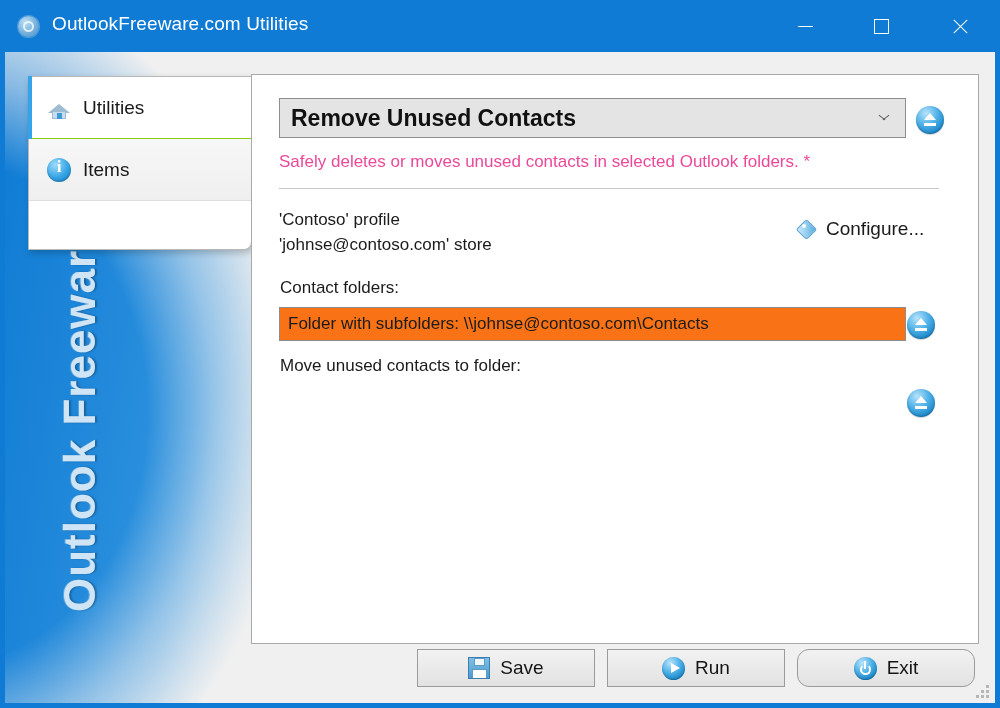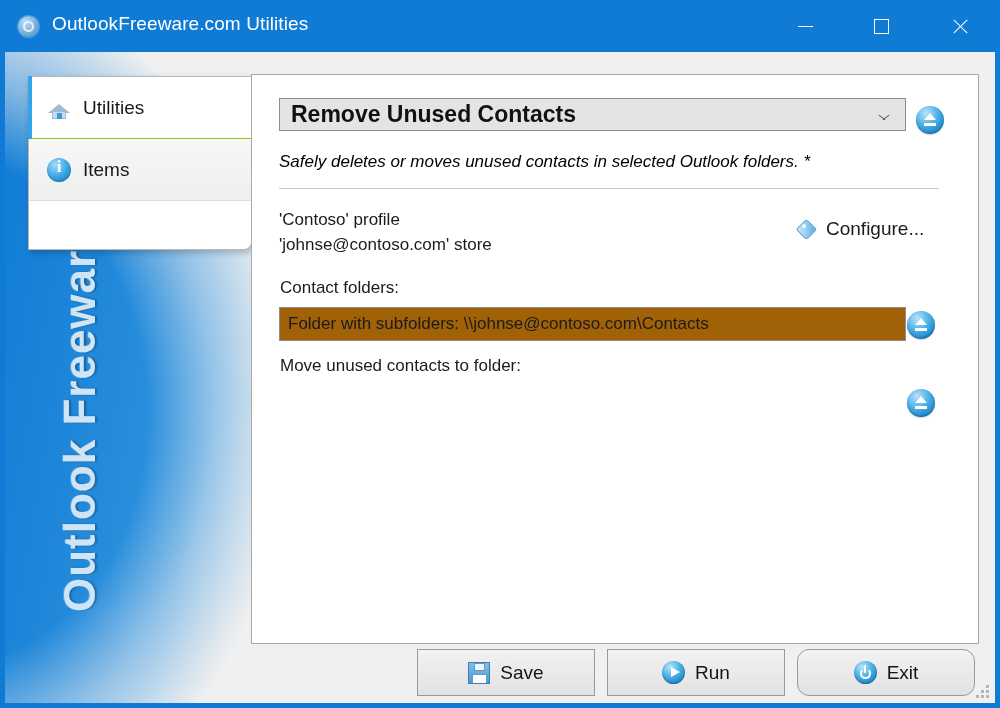--- a/index.html
+++ b/index.html
@@ -229,21 +229,21 @@
     width: 728px; height: 570px;
     background: #ffffff;
     border: 1px solid #a9a9a9;
     box-sizing: border-box;
   }
 
   
   .util-select {
     position: absolute;
     left: 27px; top: 23px;
-    width: 627px; height: 33px;
+    width: 627px; height: 40px;
     background: #e4e4e4;
     border: 1px solid #8d8d8d;
     box-sizing: border-box;
     display: flex;
     align-items: center;
   }
   .util-select-text {
     font-size: 23px;
     font-weight: bold;
     color: #111111;
@@ -292,22 +292,21 @@
   }
   .eject.top   { position: absolute; left: 664px; top: 31px; }
   .eject.f1    { position: absolute; left: 655px; top: 236px; }
   .eject.f2    { position: absolute; left: 655px; top: 314px; }
 
   .util-desc {
     position: absolute;
     left: 27px; top: 77px;
     width: 640px;
     font-size: 17px;
-    font-style: italic;
-    color: #000000;
+    color: #ec4899;
     white-space: nowrap;
   }
   .divider {
     position: absolute;
     left: 27px; top: 113px;
     width: 660px; height: 0;
     border-top: 1px solid #c8c8c8;
   }
 
   .profile-line {
@@ -376,33 +375,33 @@
     border: 1px solid #8d8d8d;
     box-sizing: border-box;
     display: flex;
     align-items: center;
     font-size: 17px;
     color: #1b1b1b;
     padding-left: 8px;
     white-space: nowrap;
     overflow: hidden;
   }
-  .field-box.f1 { top: 232px; background: #a16207; }
+  .field-box.f1 { top: 232px; background: #f97316; }
   .field-box.f2 { top: 310px; background: #ffffff; }
 
   
   .btnbar {
     position: absolute;
     left: 0; top: 597px;
     width: 990px; height: 54px;
   }
   .btn {
     position: absolute;
     top: 0;
-    width: 178px; height: 47px;
+    width: 178px; height: 38px;
     background: linear-gradient(180deg, #f2f2f2 0%, #eaeaea 48%, #e2e2e2 100%);
     border: 1px solid #9a9a9a;
     box-sizing: border-box;
     display: flex;
     align-items: center;
     justify-content: center;
     cursor: pointer;
   }
   .btn.save { left: 412px; }
   .btn.run  { left: 602px; }

